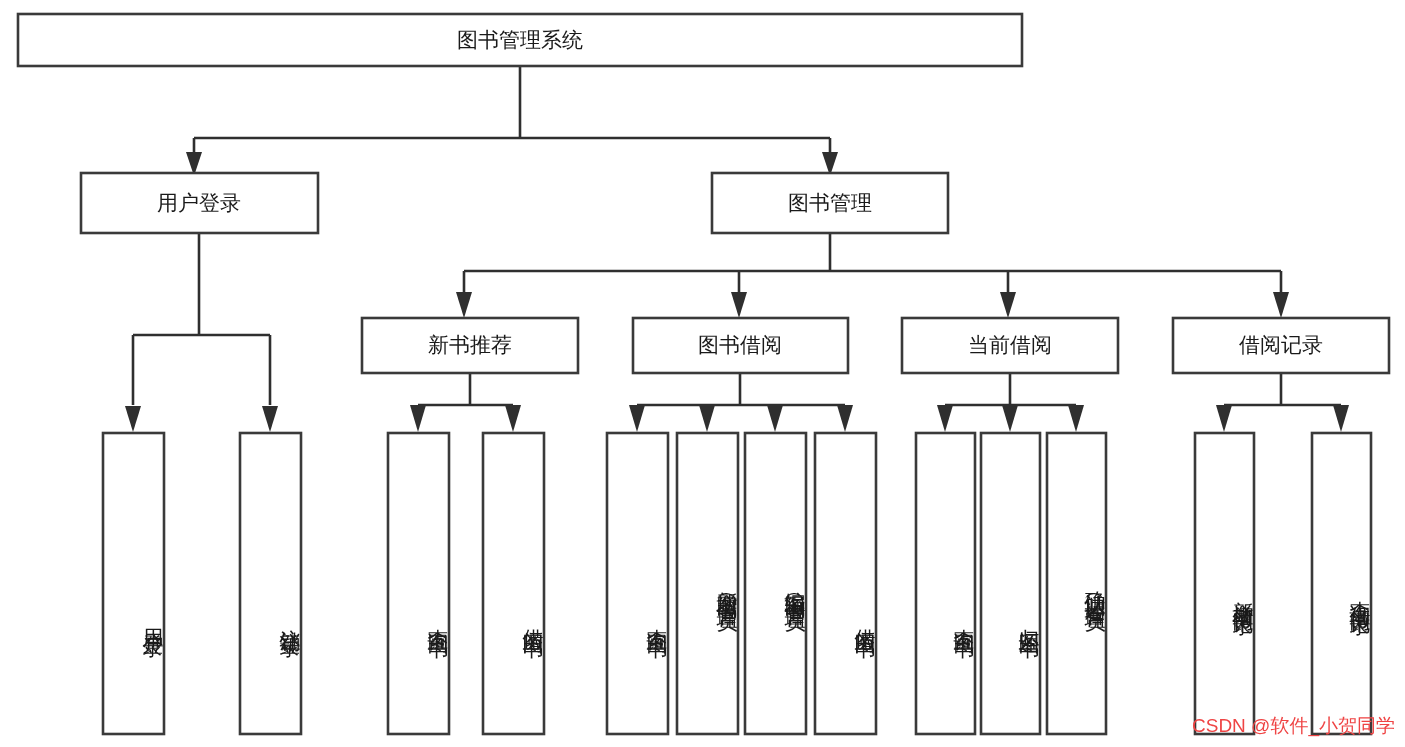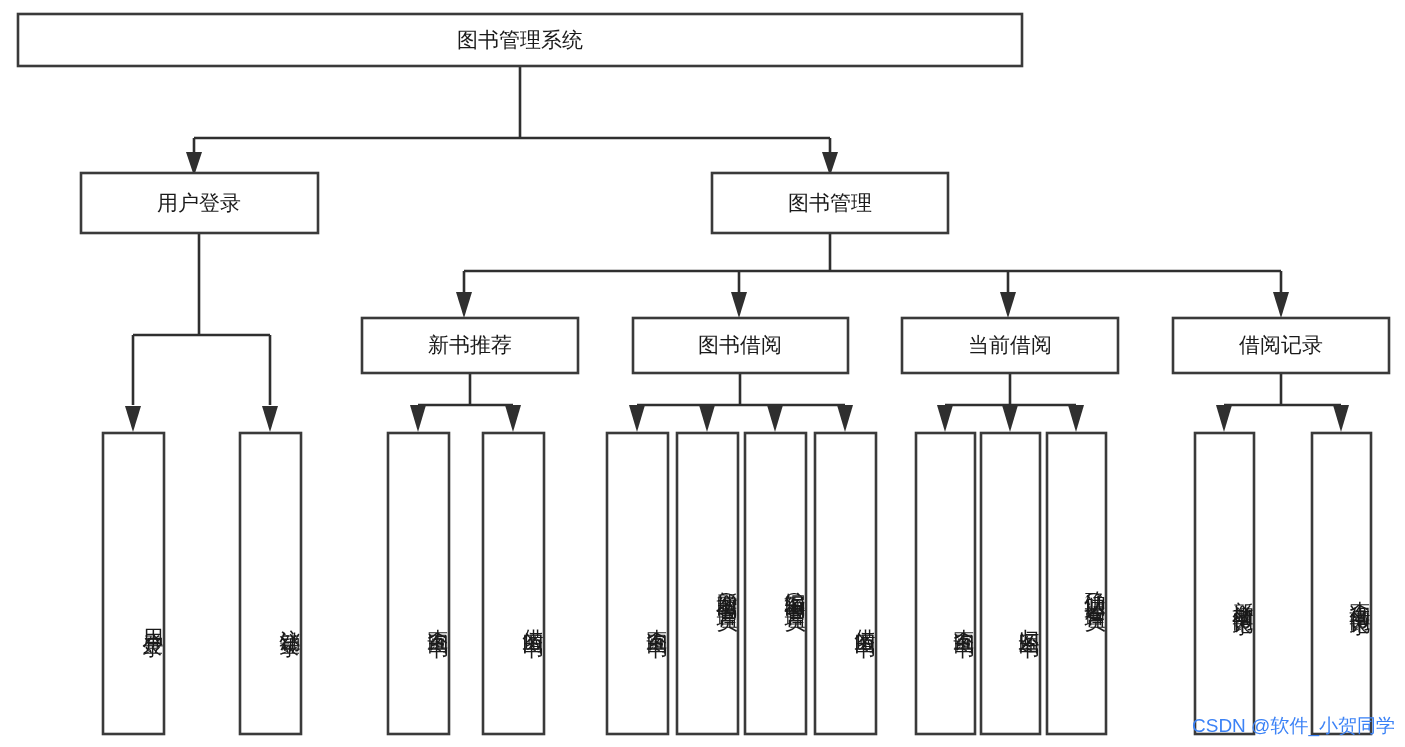--- a/index.html
+++ b/index.html
@@ -60,21 +60,21 @@
     white-space: nowrap;
     display: flex;
     align-items: flex-start;
     justify-content: center;
     pointer-events: none;
   }
   .watermark {
     position: absolute;
     font-family: "Liberation Sans", "DejaVu Sans", sans-serif;
     font-size: 19px;
-    color: #3b82f6;
+    color: #ef4444;
     white-space: nowrap;
   }
 </style>
 </head>
 <body>
 
 <div id="diagram-root">
 
   <svg id="tree-svg" viewBox="0 0 1405 747">
 

